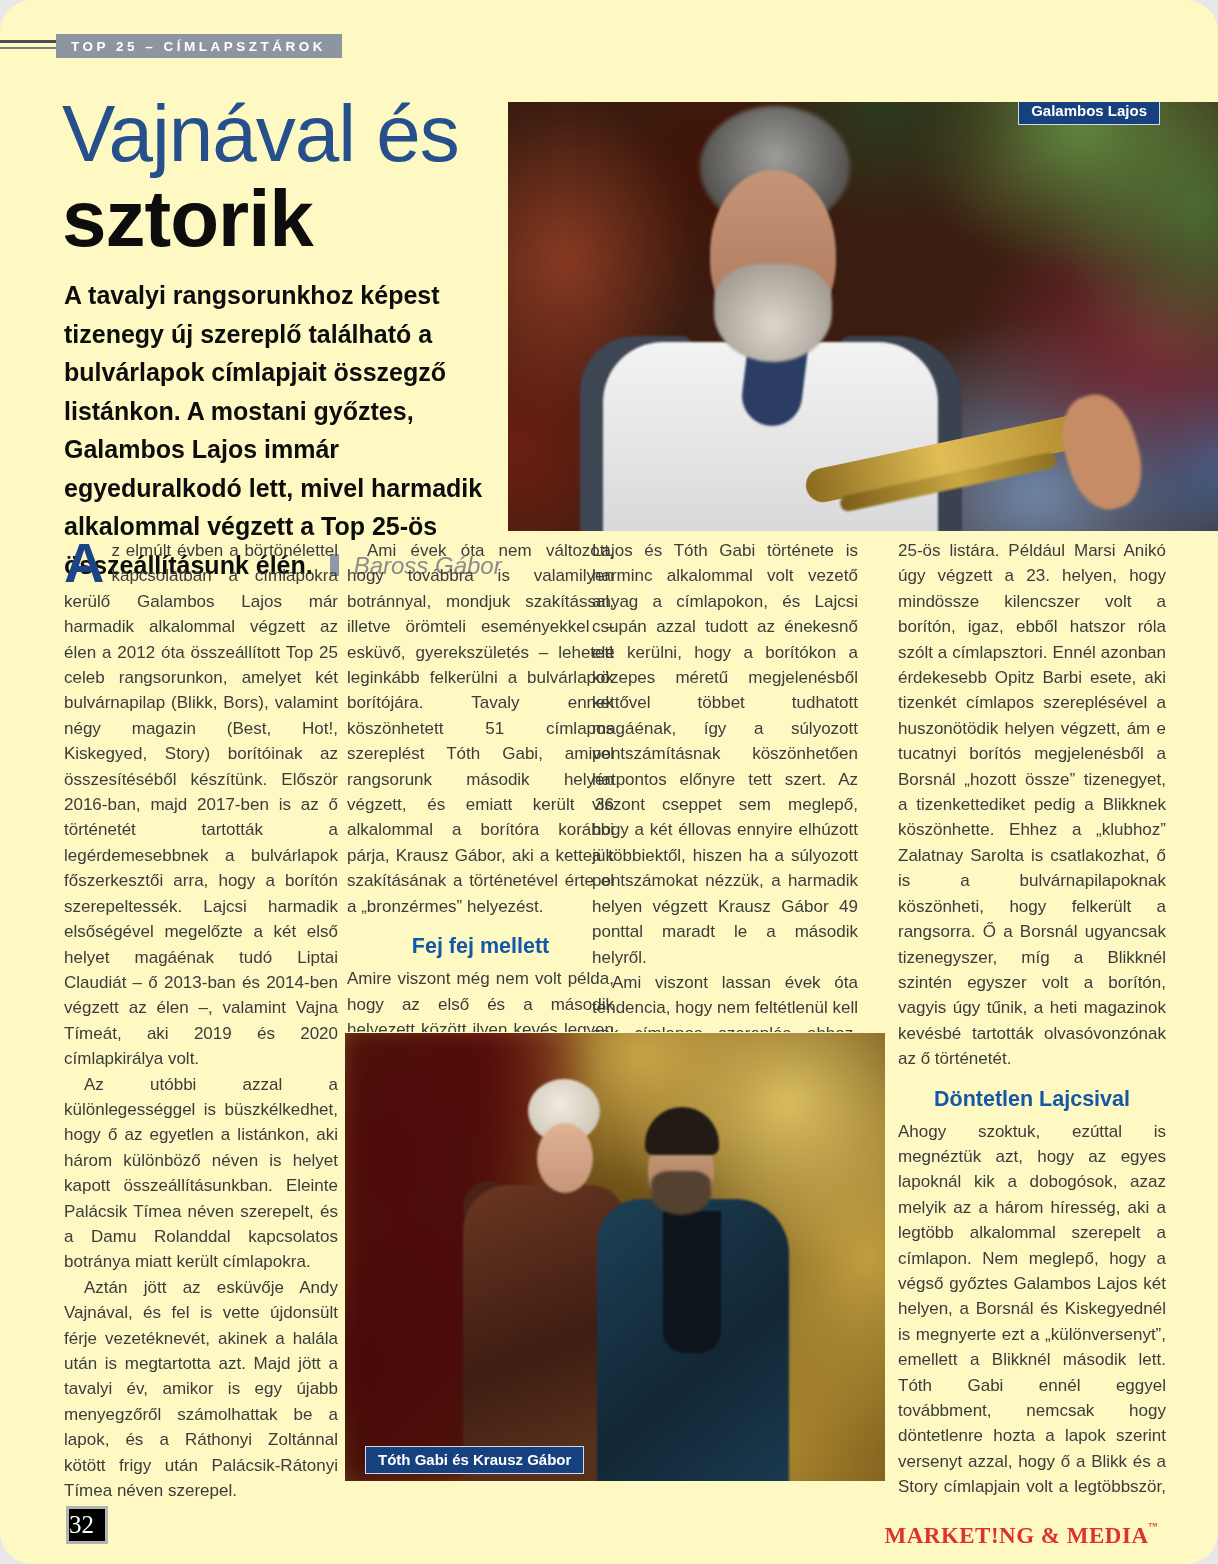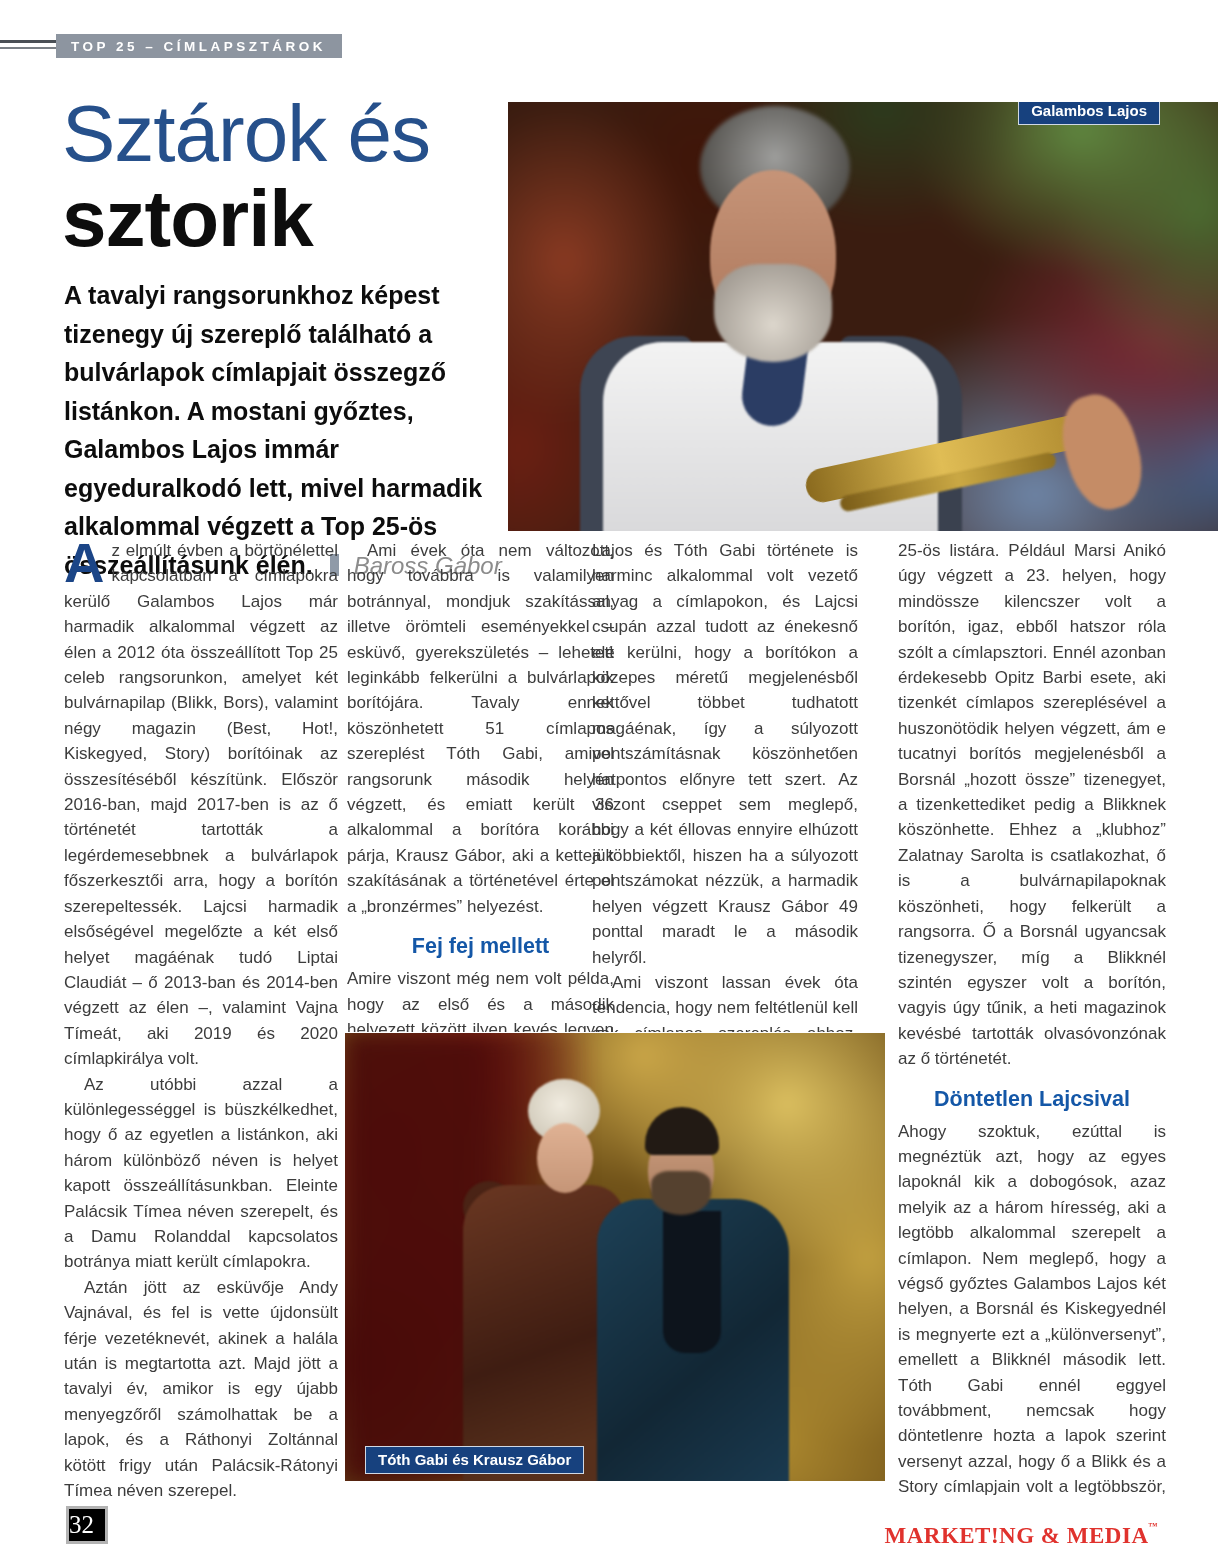--- a/index.html
+++ b/index.html
@@ -1,18 +1,18 @@
 <!DOCTYPE html>
 <html lang="hu"><head>
 <meta charset="utf-8">
 <style>
   html,body{margin:0;padding:0;background:#e8e8e8;}
   .page{
-    position:relative;width:1218px;height:1564px;margin:0 auto;background:#ffffff;
-    font-family:"Liberation Sans",sans-serif;overflow:hidden;
+    position:relative;width:1218px;height:1564px;margin:0 auto;background:#fef9c3;
+    font-family:"Liberation Sans",sans-serif;overflow:hidden;border-radius:32px;
   }
   
   .kicker-rule{position:absolute;left:0;top:40px;width:58px;height:4px;
     border-top:3px solid #4a4f55;border-bottom:2px solid #7a7f85;}
   .kicker{position:absolute;left:56px;top:34px;height:24px;line-height:25px;
     background:#8d95a0;color:#fff;font-weight:bold;font-size:13.5px;letter-spacing:3.5px;
     padding:0 16px 0 15px;}
   
   .title{position:absolute;left:62px;top:92px;}
   .title .l1{font-size:80px;line-height:84px;font-weight:300;color:#26508b;letter-spacing:-1px;}
@@ -125,21 +125,21 @@
 </style>
 </head>
 <body>
 
 <div class="page">
 
   <div class="kicker-rule"></div>
   <div class="kicker">TOP 25 – CÍMLAPSZTÁROK</div>
 
   <div class="title">
-    <div class="l1">Sztárok és</div>
+    <div class="l1">Vajnával és</div>
     <div class="l2">sztorik</div>
   </div>
 
   <div class="lead">
     <span>A tavalyi rangsorunkhoz képest tizenegy új szereplő található a bulvárlapok címlapjait összegző listánkon. A mostani győztes, Galambos Lajos immár egyeduralkodó lett, mivel harmadik alkalommal végzett a Top 25-ös összeállításunk élén.</span>
     <span class="byline-bar"></span>
     <span class="byline">Baross Gábor</span>
   </div>
 
   <div class="photo" id="photo-top">

